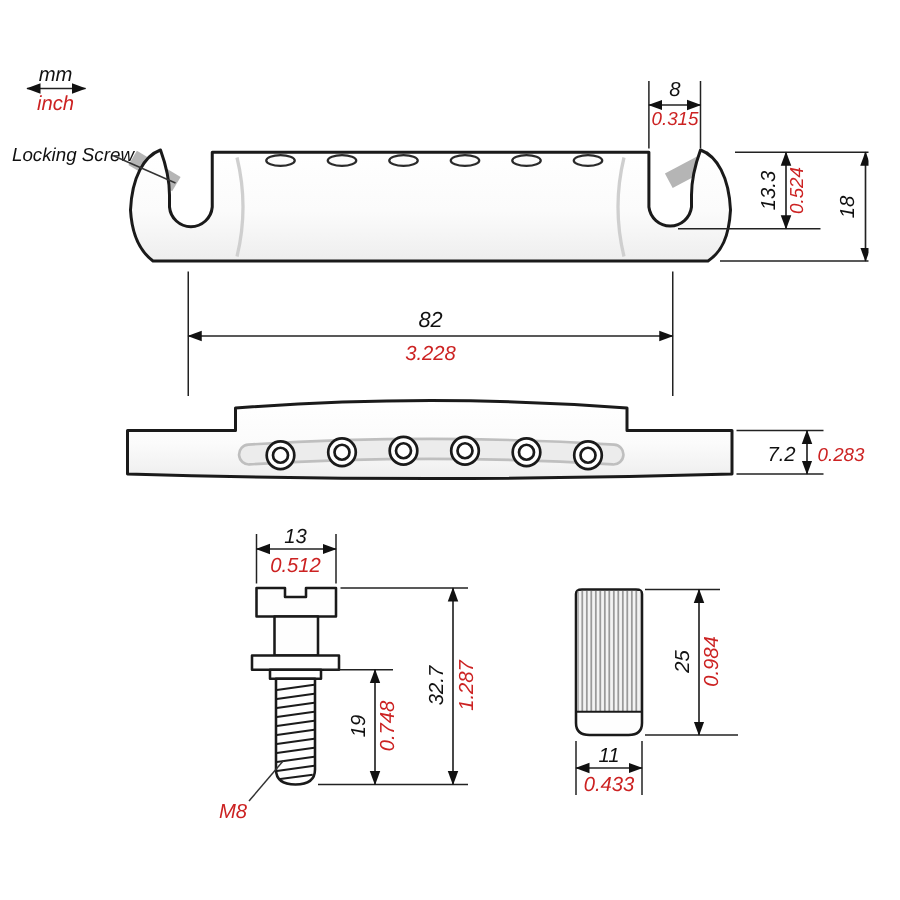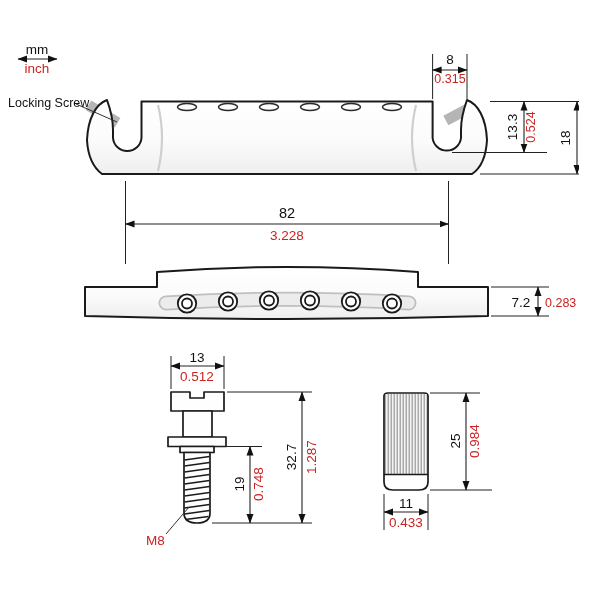--- a/index.html
+++ b/index.html
@@ -1,16 +1,16 @@
 <!DOCTYPE html>
 <html><head>
 <meta charset="utf-8">
 <style>
   html,body{margin:0;padding:0;background:#ffffff;}
-  .page{position:relative;width:579px;height:600px;background:#ffffff;overflow:hidden;}
+  .page{position:relative;width:579px;height:600px;background:#ffffff;overflow:hidden;font-style:italic;}
   svg{display:block;}
   .outline{fill:url(#bodyShade);stroke:#1a1a1a;stroke-width:2;stroke-linejoin:round;}
   .part{fill:#fefefe;stroke:#1a1a1a;stroke-width:1.7;stroke-linejoin:round;}
   .hole{fill:#ffffff;stroke:#1a1a1a;stroke-width:1.8;}
   .oval{fill:#fcfcfc;stroke:#2a2a2a;stroke-width:1.5;}
   .ext{stroke:#222222;stroke-width:1;fill:none;}
   .dim{stroke:#222222;stroke-width:1.1;fill:none;marker-start:url(#ar);marker-end:url(#ar);}
   .leader{stroke:#333333;stroke-width:1;fill:none;}
   .shade{stroke:#cfcfcf;stroke-width:2.2;fill:none;}
   .t{font-family:"Liberation Sans",sans-serif;font-size:13.5px;fill:#111111;}

